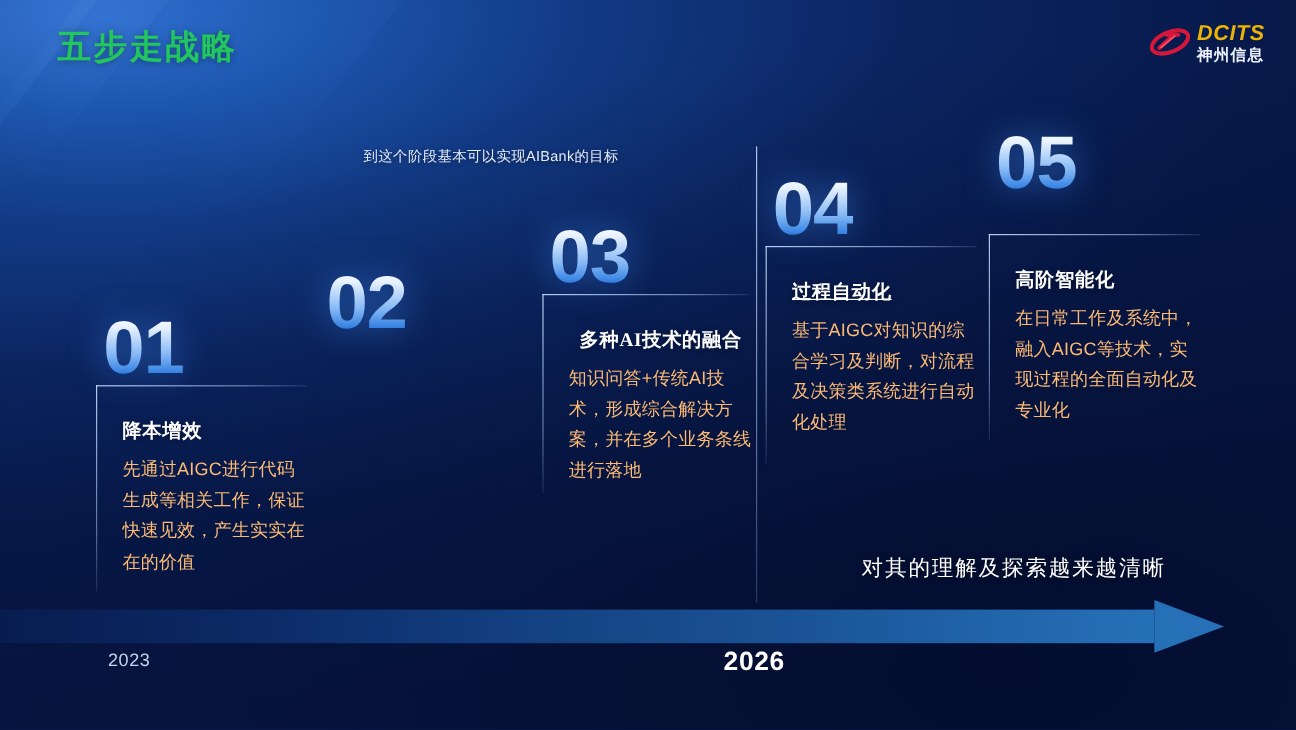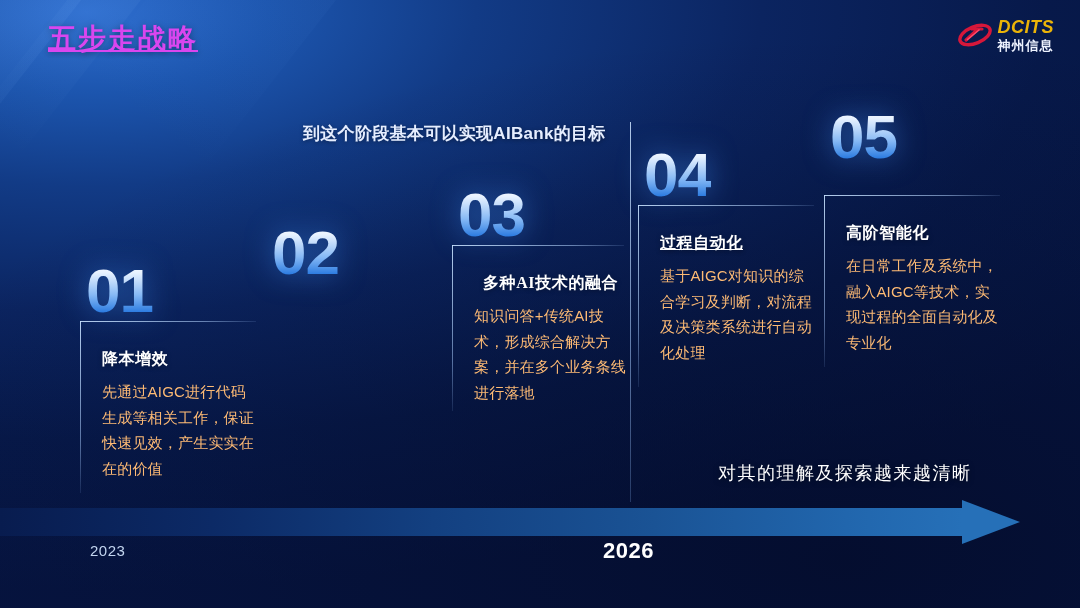--- a/index.html
+++ b/index.html
@@ -34,43 +34,42 @@
   }
   .s1{left:-40px; top:-200px; width:74px;  height:900px; background:linear-gradient(180deg,rgba(160,205,255,.22),rgba(160,205,255,0) 62%);}
   .s2{left:56px;  top:-240px; width:40px;  height:900px; background:linear-gradient(180deg,rgba(190,225,255,.26),rgba(190,225,255,0) 55%);}
   .s3{left:132px; top:-260px; width:120px; height:960px; background:linear-gradient(180deg,rgba(120,175,245,.18),rgba(120,175,245,0) 58%);}
   .s4{left:286px; top:-280px; width:58px;  height:980px; background:linear-gradient(180deg,rgba(150,200,255,.15),rgba(150,200,255,0) 52%);}
   .s5{left:380px; top:-300px; width:150px; height:1000px;background:linear-gradient(180deg,rgba(90,150,230,.12),rgba(90,150,230,0) 48%);}
 
   
   .title{
     position:absolute; left:48px; top:20px;
-    font-size:28px; font-weight:700; color:#d946ef;
+    font-size:28px; font-weight:700; color:#22c55e;
     letter-spacing:2px;
     text-shadow:0 1px 6px rgba(0,0,0,.35);
-    text-decoration:underline;
   }
   .logo{
     position:absolute; right:26px; top:18px;
     display:flex; align-items:center; gap:6px;
   }
   .logo-mark{width:34px;height:30px;display:block;}
   .logo-txt{display:flex;flex-direction:column;line-height:1;}
   .logo-en{
     font-size:18px;font-weight:800;color:#eab308;letter-spacing:.5px;
     font-style:italic;
   }
   .logo-cn{
     font-size:13px;font-weight:700;color:#eef3ff;letter-spacing:1px;margin-top:3px;
   }
 
   
   .annotation{
     position:absolute; left:303px; top:122px;
-    font-size:17px; color:#e6eeff; font-weight:700; letter-spacing:.3px;
+    font-size:12px; color:#e6eeff; font-weight:400; letter-spacing:.3px;
     white-space:nowrap;
     text-shadow:0 1px 4px rgba(0,0,0,.4);
   }
 
   
   .long-divider{
     position:absolute; left:630px; top:122px; width:1px; height:380px;
     background:linear-gradient(180deg,rgba(205,228,255,.85),rgba(170,205,255,.55) 60%,rgba(130,175,240,.25));
   }
 

